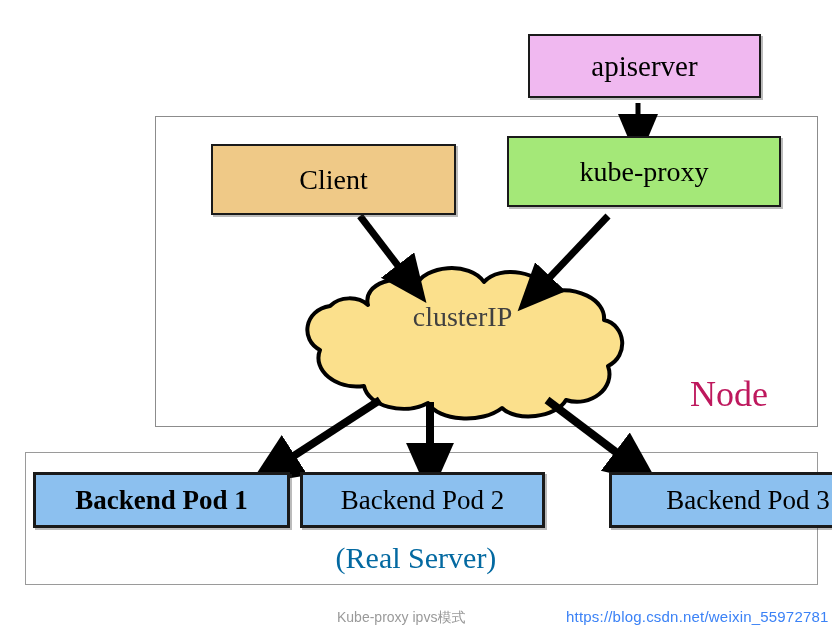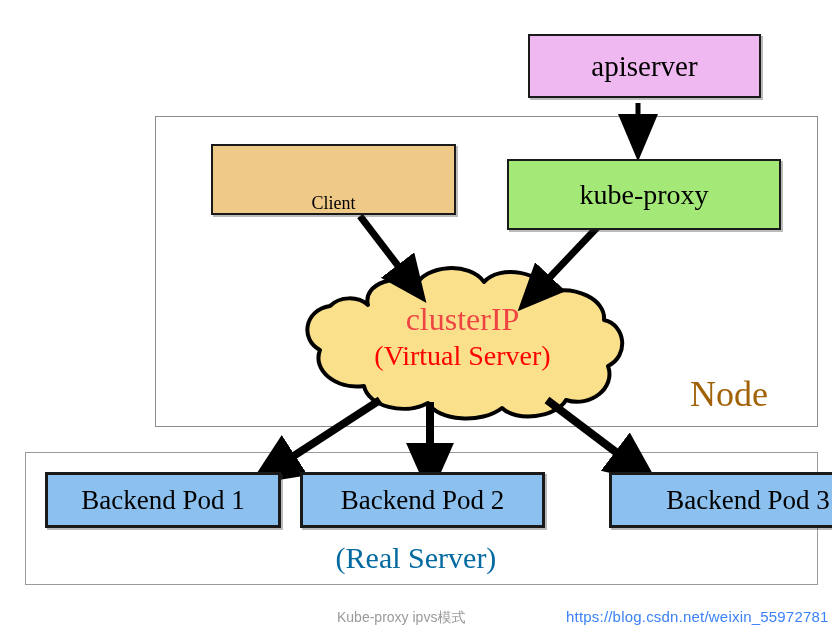--- a/index.html
+++ b/index.html
@@ -62,46 +62,45 @@
   .box-apiserver {
     left: 528px; top: 34px;
     width: 233px; height: 64px;
     background: #f0b8f0;
     font-size: 29px;
   }
   .box-client {
     left: 211px; top: 144px;
     width: 245px; height: 71px;
     background: #efc987;
-    font-size: 18px;
-    align-items: flex-end;
+    font-size: 28px;
   }
   .box-kubeproxy {
-    left: 507px; top: 159px;
+    left: 507px; top: 136px;
     width: 274px; height: 71px;
     background: #a4e878;
     font-size: 28px;
   }
   .pod {
     top: 472px;
     height: 56px;
     background: #8cc0ef;
     font-size: 27px;
     border-width: 3px;
   }
-  .pod1 { left: 45px;  width: 236px; }
+  .pod1 { left: 33px;  width: 257px; font-weight: bold; }
   .pod2 { left: 300px; width: 245px; justify-content: center; }
   .pod3 { left: 567px; width: 278px; margin-left: 42px; }
 
   .label-node {
     position: absolute;
     left: 690px;
     top: 373px;
     font-size: 36px;
-    color: #a16207;
+    color: #be185d;
   }
   .label-real {
     position: absolute;
     left: 0px;
     top: 541px;
     width: 832px;
     text-align: center;
     font-size: 30px;
     color: #0369a1;
   }
@@ -109,22 +108,22 @@
     position: absolute;
     left: 300px;
     top: 300px;
     width: 325px;
     text-align: center;
     line-height: 1.22;
     pointer-events: none;
   }
   .cloud-line1 {
     display: block;
-    font-size: 32px;
-    color: #ef4444;
+    font-size: 28px;
+    color: #404040;
   }
   .cloud-line2 {
     display: block;
     font-size: 28px;
     color: #ff0000;
   }
   .caption {
     position: absolute;
     left: 337px;
     top: 609px;
@@ -197,21 +196,20 @@
   <div class="gbox box-client">
     <span>Client</span>
   </div>
 
   <div class="gbox box-kubeproxy">
     <span>kube-proxy</span>
   </div>
 
   <div class="cloud-text">
     <span class="cloud-line1">clusterIP</span>
-    <span class="cloud-line2">(Virtual Server)</span>
   </div>
 
   <div class="label-node">Node</div>
 
   <div class="gbox pod pod1">
     <span>Backend Pod 1</span>
   </div>
   <div class="gbox pod pod2">
     <span>Backend Pod 2</span>
   </div>

